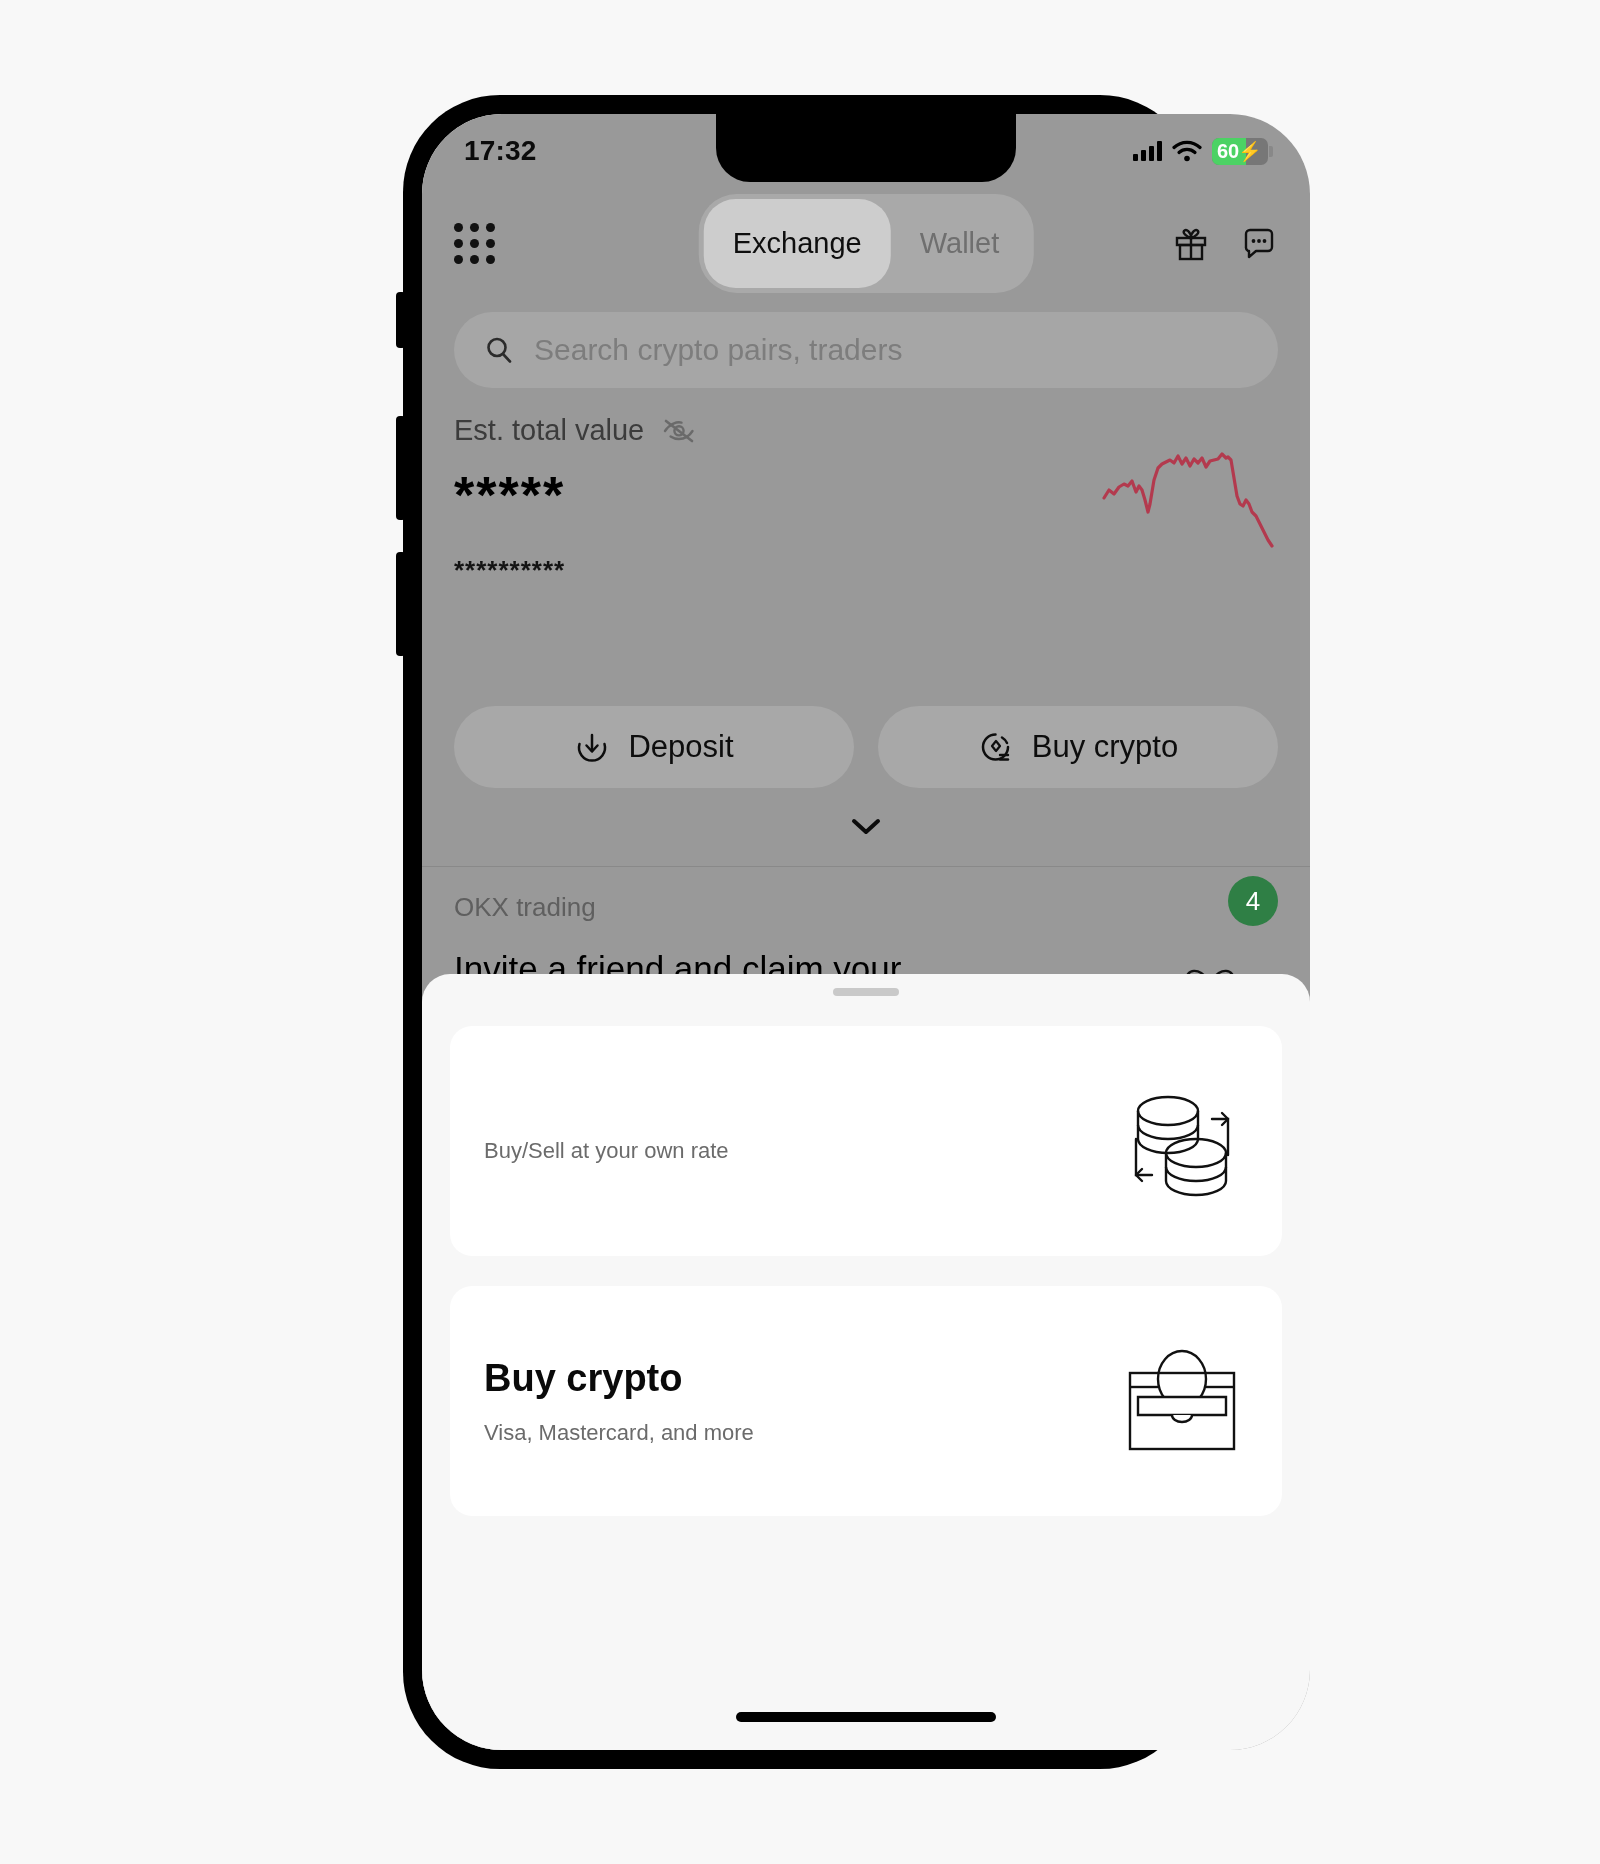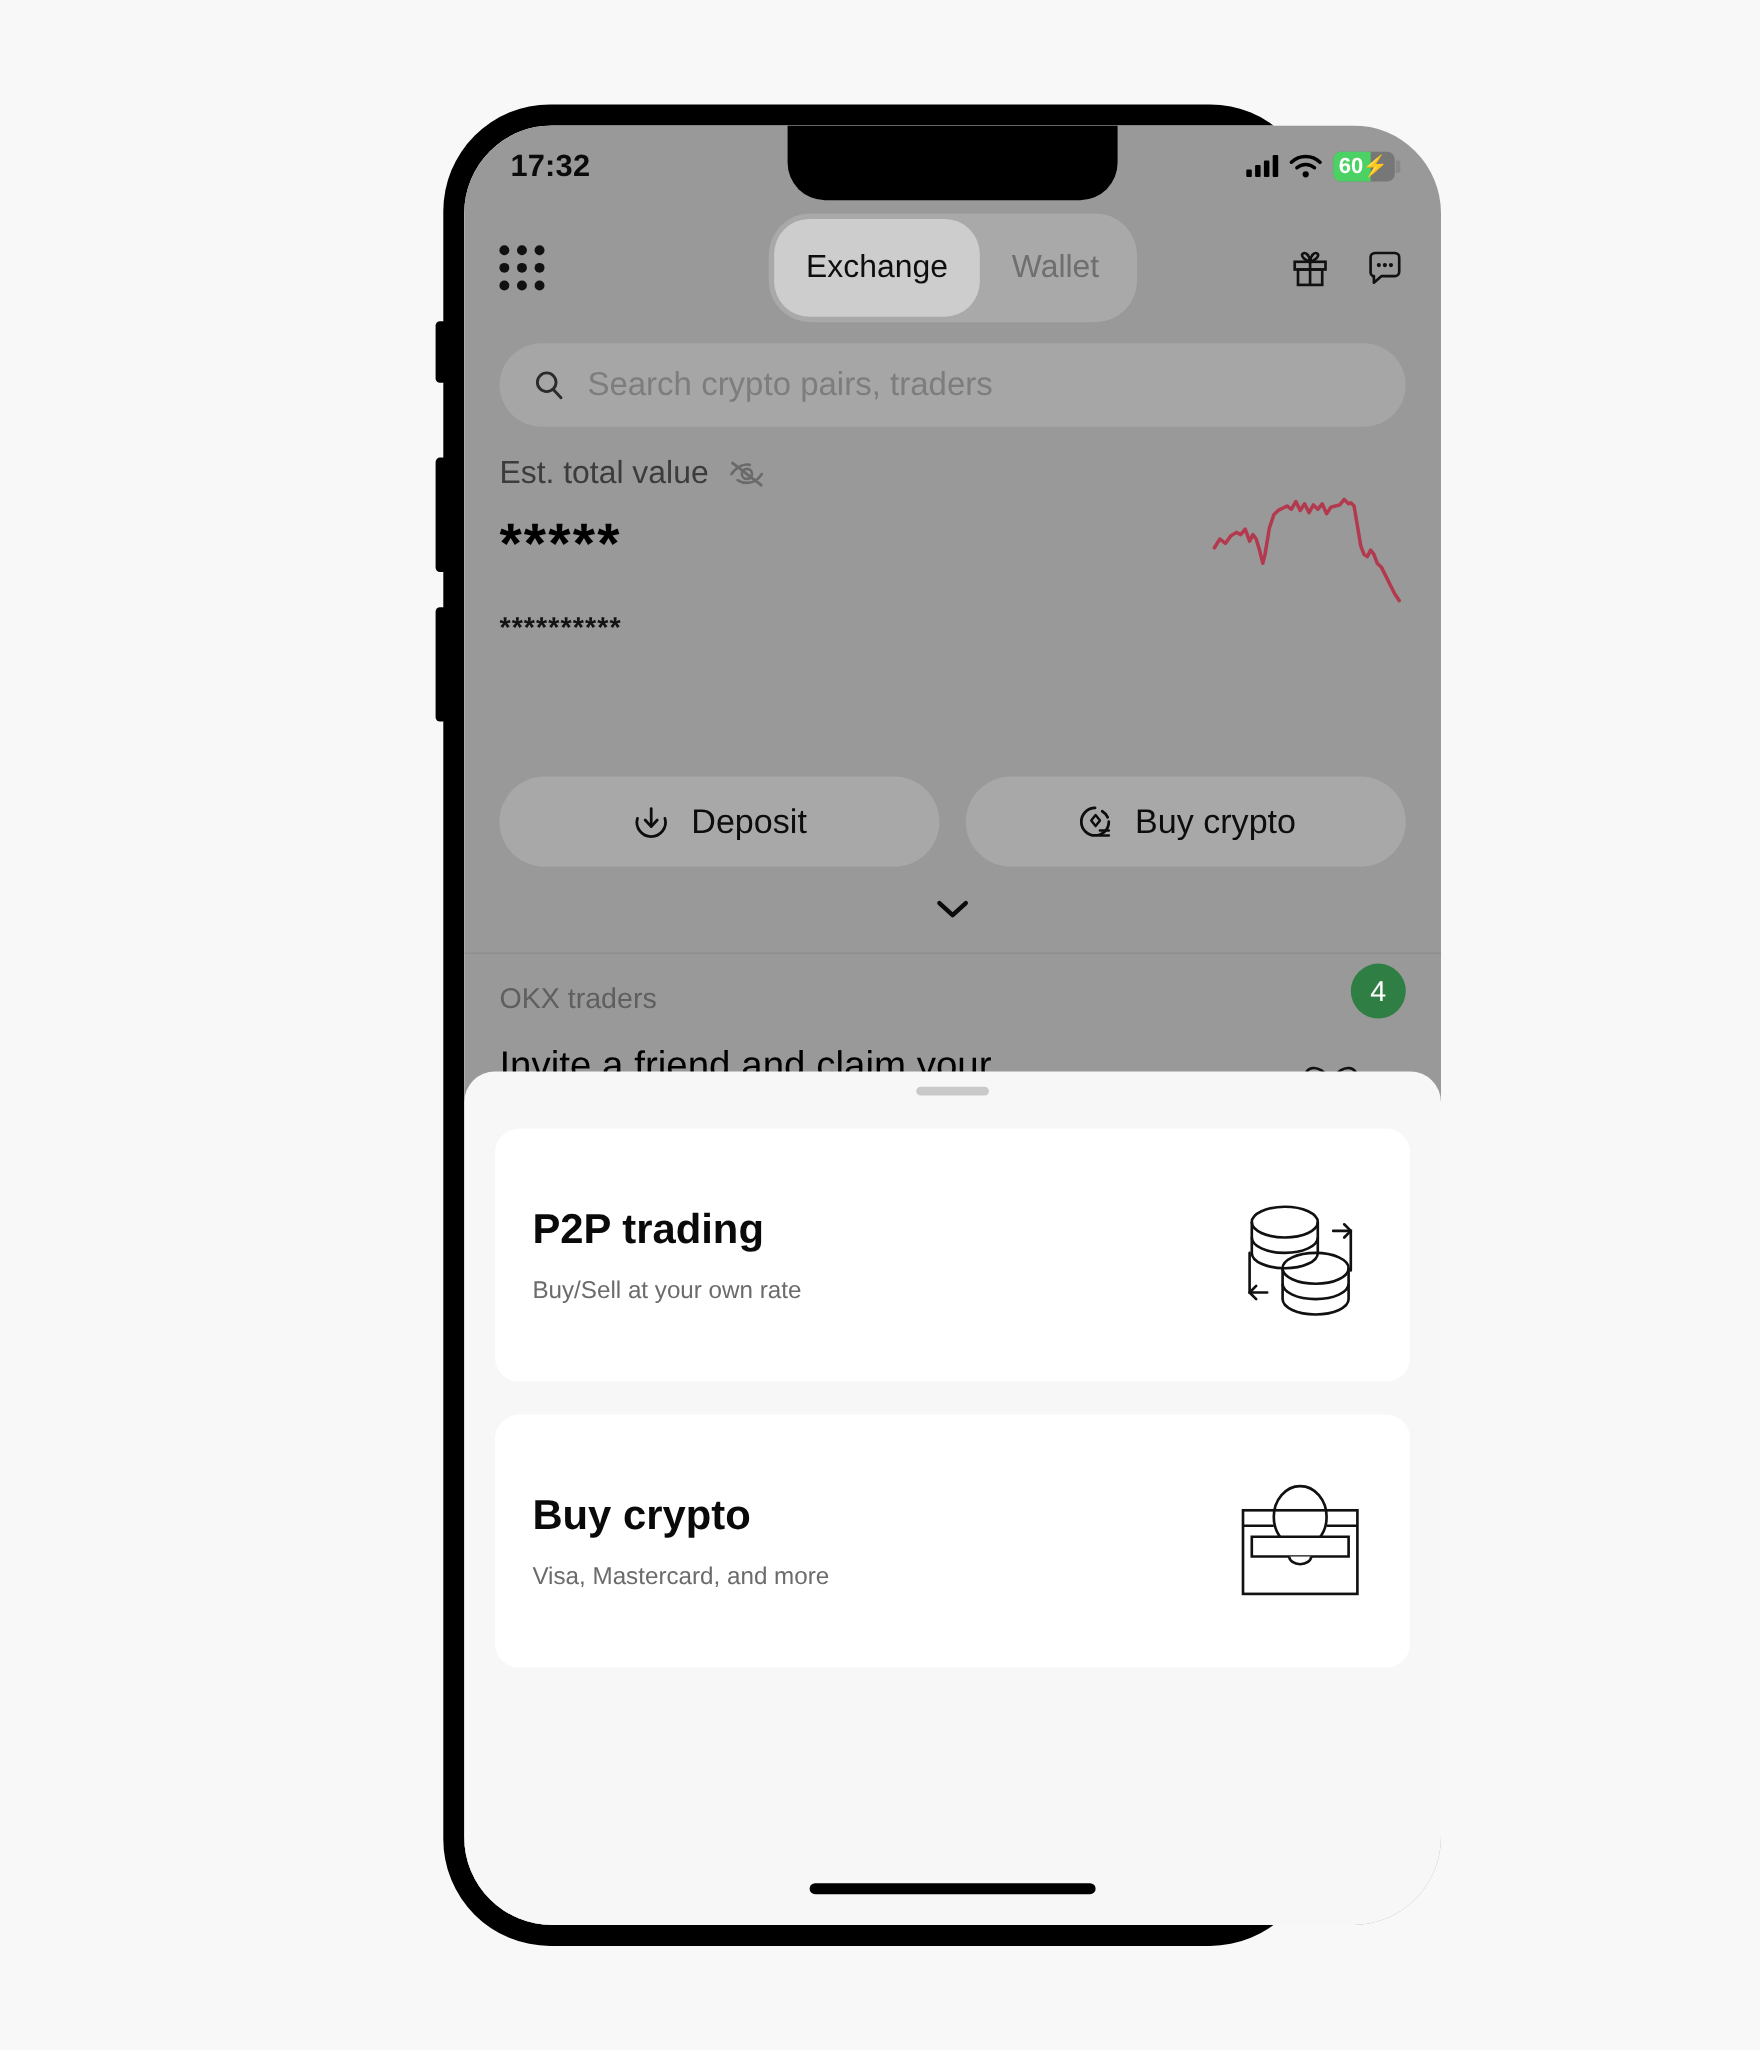--- a/index.html
+++ b/index.html
@@ -501,38 +501,37 @@
       </div>
 
       <div id="collapse-chevron">
         <svg width="40" height="24" viewBox="0 0 40 24">
           <polyline points="8,7 20,18 32,7" fill="none" stroke="#0c0c0c" stroke-width="4" stroke-linecap="round" stroke-linejoin="round"></polyline>
         </svg>
       </div>
       <div id="section-divider"></div>
 
       <div id="rewards">
-        <div id="rewards-label">OKX traders</div>
+        <div id="rewards-label">OKX trading</div>
         <div id="rewards-title">Invite a friend and claim your Mystery Box worth up to $10,000</div>
         <div id="rewards-badge">4</div>
         <svg id="rewards-gift" width="120" height="100" viewBox="0 0 120 100">
           <path d="M60 34 C60 18 44 10 38 18 C33 25 48 32 60 34 Z" fill="none" stroke="#111" stroke-width="2.4"></path>
           <path d="M60 34 C60 18 76 10 82 18 C87 25 72 32 60 34 Z" fill="none" stroke="#111" stroke-width="2.4"></path>
           <rect x="18" y="34" width="84" height="20" fill="none" stroke="#111" stroke-width="2.4"></rect>
           <rect x="26" y="54" width="68" height="42" fill="none" stroke="#111" stroke-width="2.4"></rect>
           <line x1="60" y1="34" x2="60" y2="96" stroke="#111" stroke-width="2.4"></line>
         </svg>
       </div>
 
       <div id="bottom-sheet">
         <div id="sheet-grabber"></div>
 
         <div class="sheet-card">
           <div>
-            <div class="card-title">P2P trading</div>
             <div class="card-sub">Buy/Sell at your own rate</div>
           </div>
           <svg class="card-icon" width="132" height="132" viewBox="0 0 132 132">
             <g fill="none" stroke="#111" stroke-width="2.4">
               <ellipse cx="52" cy="36" rx="30" ry="14"></ellipse>
               <path d="M22 36 v28 a30 14 0 0 0 60 0 v-28"></path>
               <path d="M22 50 a30 14 0 0 0 60 0"></path>
               <ellipse cx="80" cy="78" rx="30" ry="14"></ellipse>
               <path d="M50 78 v28 a30 14 0 0 0 60 0 v-28"></path>
               <path d="M50 92 a30 14 0 0 0 60 0"></path>

